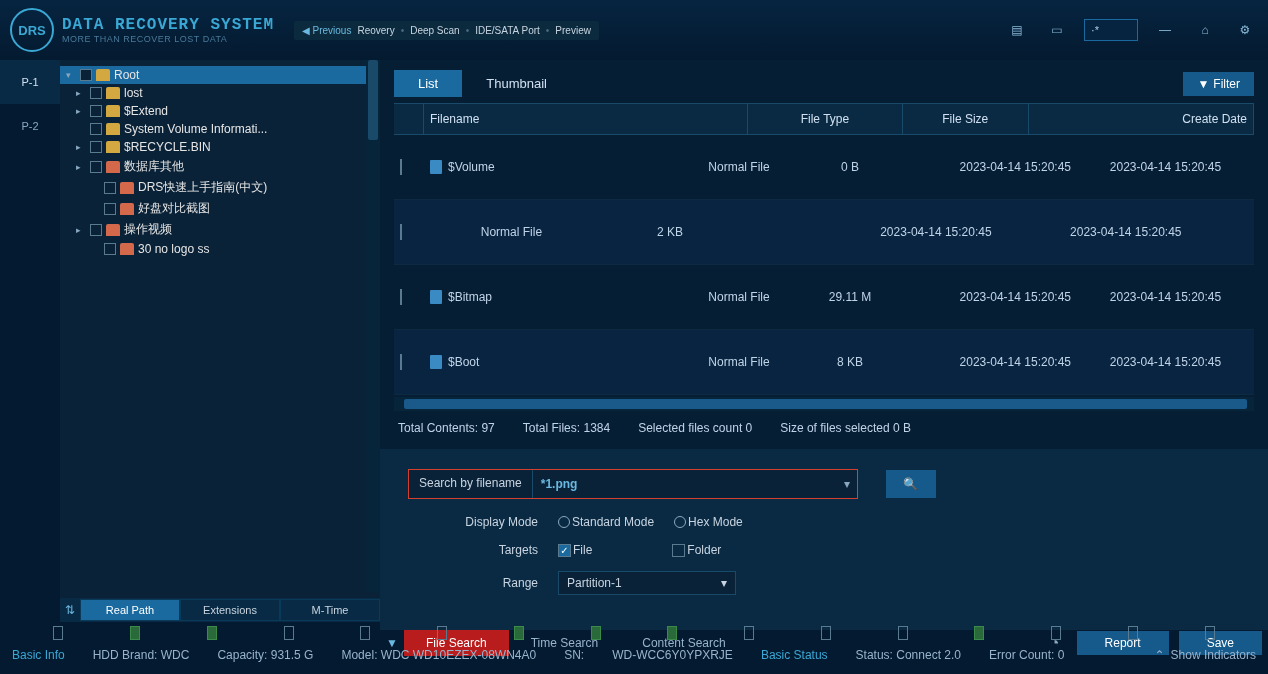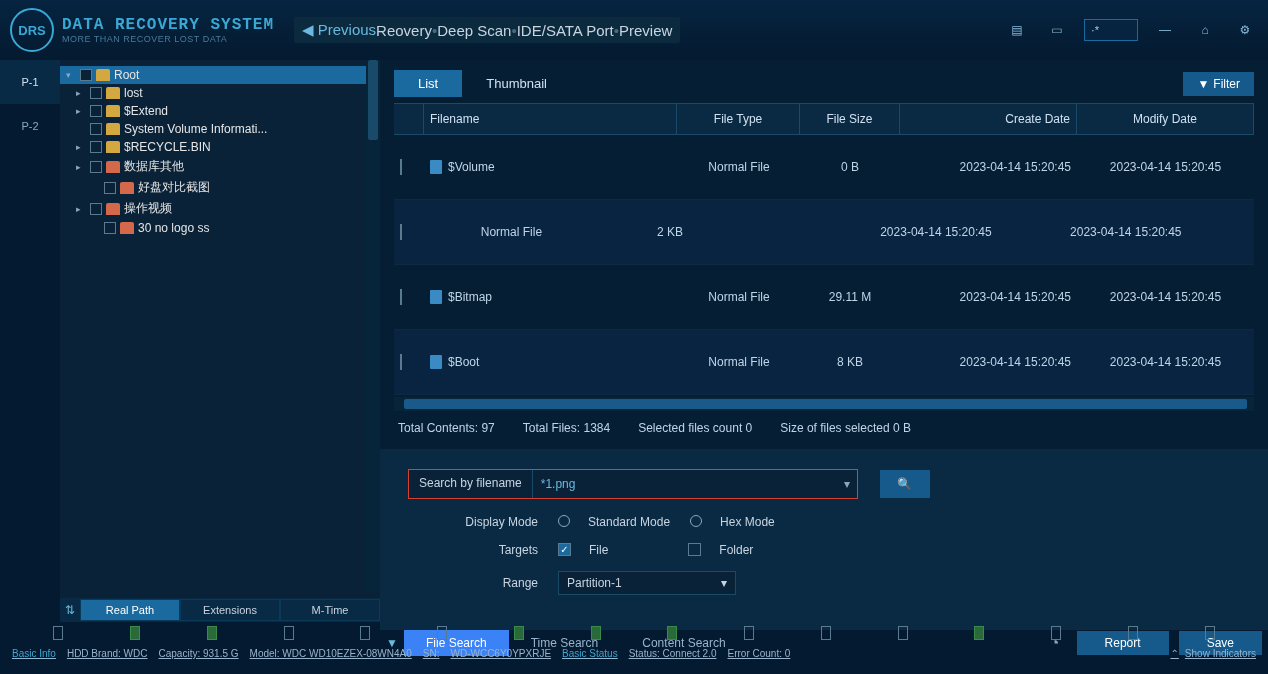--- a/index.html
+++ b/index.html
@@ -27,22 +27,22 @@
   color: #3aa8d4; font-weight: bold; font-size: 13px;
 }
 .logo-text { display: flex; flex-direction: column; }
 .logo-title { color: #3aa8d4; font-size: 16px; font-weight: bold; letter-spacing: 1px; font-family: Liberation Mono, monospace; }
 .logo-sub { color: #4a7a9a; font-size: 9px; letter-spacing: 0.5px; }
 .breadcrumb {
   margin-left: 20px;
   background: #0b2a3e;
   padding: 4px 8px;
   border-radius: 2px;
-  display: flex; align-items: center; gap: 0;
-  font-size: 15px;
+  display: flex; align-items: center; gap: 6px;
+  font-size: 10px;
 }
 .breadcrumb .prev { color: #6bb8e0; }
 .breadcrumb .sep { color: #4a6a80; }
 .header-right { margin-left: auto; display: flex; align-items: center; gap: 14px; }
 .header-icon { width: 26px; height: 26px; display: flex; align-items: center; justify-content: center; cursor: pointer; color: #88b8d8; }
 .header-search { border: 1px solid #1a6aa0; background: #062440; width: 54px; height: 22px; color: #aacce8; padding: 0 6px; font-size: 11px; }
 .main { display: flex; height: calc(100% - 60px - 52px); }
 .left-col { width: 60px; background: #041a30; display: flex; flex-direction: column; }
 .part-tab { padding: 16px 6px; text-align: center; font-size: 11px; color: #88a8c0; cursor: pointer; }
 .part-tab.active { background: #082a44; color: #d0e0f0; }
@@ -78,45 +78,45 @@
 .table-body { }
 .tr { display: flex; padding: 21px 0; border-bottom: 1px solid #0e2a42; }
 .tr:nth-child(even) { background: #082440; }
 .td { padding: 4px 6px; font-size: 12px; color: #c0d4e8; }
 .td-name { display: flex; align-items: center; gap: 6px; }
 .file-icon { width: 12px; height: 14px; background: #3a8ac4; border-radius: 1px; }
 .table-hscroll { height: 14px; background: #06243a; position: relative; margin-top: 2px; }
 .table-hthumb { position: absolute; left: 10px; top: 2px; height: 10px; width: 98%; background: #1a5a8a; border-radius: 2px; }
 .stats-row { display: flex; gap: 28px; padding: 10px 18px; font-size: 12px; color: #c0d4e8; }
 .search-panel { flex: 1; background: #0a2a44; margin-top: 4px; padding: 20px 28px; }
-.search-row { display: flex; align-items: center; margin-bottom: 16px; gap: 16px; }
+.search-row { display: flex; align-items: center; margin-bottom: 16px; gap: 22px; }
 .search-box { border: 1px solid #d44030; display: flex; width: 450px; }
 .search-input-label { padding: 6px 10px; background: #0a2238; border-right: 1px solid #1a4a6a; }
-.search-input { flex: 1; background: #0a2238; border: none; color: #6bb8e0; padding: 6px 8px; font-size: 12px; outline: none; }
+.search-input { flex: 1; background: #0a2238; border: none; color: #6bb8e0; padding: 6px 8px; font-size: 12px; outline: none; font-weight: bold; }
 .search-dd { width: 20px; background: #0a2238; color: #88a8c0; text-align: center; line-height: 28px; cursor: pointer; }
 .search-btn { width: 50px; background: #155a8a; color: #fff; text-align: center; line-height: 28px; margin-left: 6px; cursor: pointer; }
 .radio-row { display: flex; align-items: center; gap: 20px; margin-bottom: 14px; }
 .radio-label { width: 130px; text-align: right; }
-.radio-item { display: flex; gap: 18px; cursor: pointer; }
+.radio-item { display: flex; align-items: center; gap: 2px; cursor: pointer; }
 .radio { width: 12px; height: 12px; border: 1px solid #88a8c0; border-radius: 50%; }
 .chkbox { width: 13px; height: 13px; border: 1px solid #5a7a90; display: flex; align-items: center; justify-content: center; font-size: 10px; }
 .chkbox.on { background: #1a6aa0; color: #fff; }
 .range-select { width: 178px; background: #0a2238; border: 1px solid #1a4a6a; padding: 4px 8px; display: flex; justify-content: space-between; cursor: pointer; }
 .bottom-bar { display: flex; align-items: center; height: 30px; padding: 0 6px; border-top: 1px solid #0e2a42; }
 .bb-collapse { width: 18px; color: #6bb8e0; cursor: pointer; }
 .bottom-tab { padding: 6px 22px; font-size: 12px; cursor: pointer; color: #98b4cc; }
-.bottom-tab.active { background: #3b82f6; color: #fff; }
+.bottom-tab.active { background: #b91c1c; color: #fff; }
 .bb-right { margin-left: auto; display: flex; align-items: center; gap: 10px; }
 .bb-icon { width: 24px; height: 24px; color: #88a8c0; cursor: pointer; font-size: 16px; display: flex; align-items: center; justify-content: center; }
 .bb-btn { padding: 5px 28px; background: #155a8a; color: #fff; cursor: pointer; }
 .footer { height: 52px; background: #041a30; display: flex; flex-direction: column; }
 .battery-row { display: flex; justify-content: space-around; padding: 4px 20px; }
 .battery { width: 10px; height: 14px; border: 1px solid #3a8a4a; background: #2a6a3a; }
 .battery.gray { border-color: #5a7a90; background: none; }
-.info-row { display: flex; align-items: center; padding: 4px 12px; gap: 11px; font-size: 10px; color: #98b4cc; flex-wrap: wrap; text-decoration: underline; }
+.info-row { display: flex; align-items: center; padding: 4px 12px; gap: 28px; font-size: 12px; color: #98b4cc; flex-wrap: wrap; }
 .info-row .hl { color: #3aa8d4; }
 .info-right { margin-left: auto; display: flex; align-items: center; gap: 6px; color: #98b4cc; cursor: pointer; }
 .indent-1 { padding-left: 16px; }
 .indent-2 { padding-left: 30px; }
 </style>
 </head>
 <body>
 
 <div class="header">
   <div class="logo-area">
@@ -187,20 +187,26 @@
         <div class="tree-row indent-1">
           <span class="expander">▸</span>
           <span class="chk"></span>
           <span class="folder-icon img"></span>
           <span class="tree-label">数据库其他</span>
         </div>
         <div class="tree-row indent-2">
           <span class="expander"></span>
           <span class="chk"></span>
           <span class="folder-icon img"></span>
+          <span class="tree-label">DRS快速上手指南(中文)</span>
+        </div>
+        <div class="tree-row indent-2">
+          <span class="expander"></span>
+          <span class="chk"></span>
+          <span class="folder-icon img"></span>
           <span class="tree-label">好盘对比截图</span>
         </div>
         <div class="tree-row indent-1">
           <span class="expander">▸</span>
           <span class="chk"></span>
           <span class="folder-icon img"></span>
           <span class="tree-label">操作视频</span>
         </div>
         <div class="tree-row indent-2">
           <span class="expander"></span>
@@ -230,21 +236,20 @@
       </div>
     </div>
 
     <div class="table-wrap">
       <div class="table-head">
         <div class="th col-chk"></div>
         <div class="th col-name">Filename</div>
         <div class="th col-type">File Type</div>
         <div class="th col-size">File Size</div>
         <div class="th col-create">Create Date</div>
-        <div class="th col-modify">Modify Date</div>
       </div>
       <div class="table-body" id="tbody">
           <div class="tr">
             <div class="td col-chk"><span class="chk"></span></div>
             <div class="td col-name td-name"><span class="file-icon"></span>$Volume</div>
             <div class="td col-type">Normal File</div>
             <div class="td col-size">0 B</div>
             <div class="td col-create">2023-04-14 15:20:45</div>
             <div class="td col-modify">2023-04-14 15:20:45</div>
           </div>

